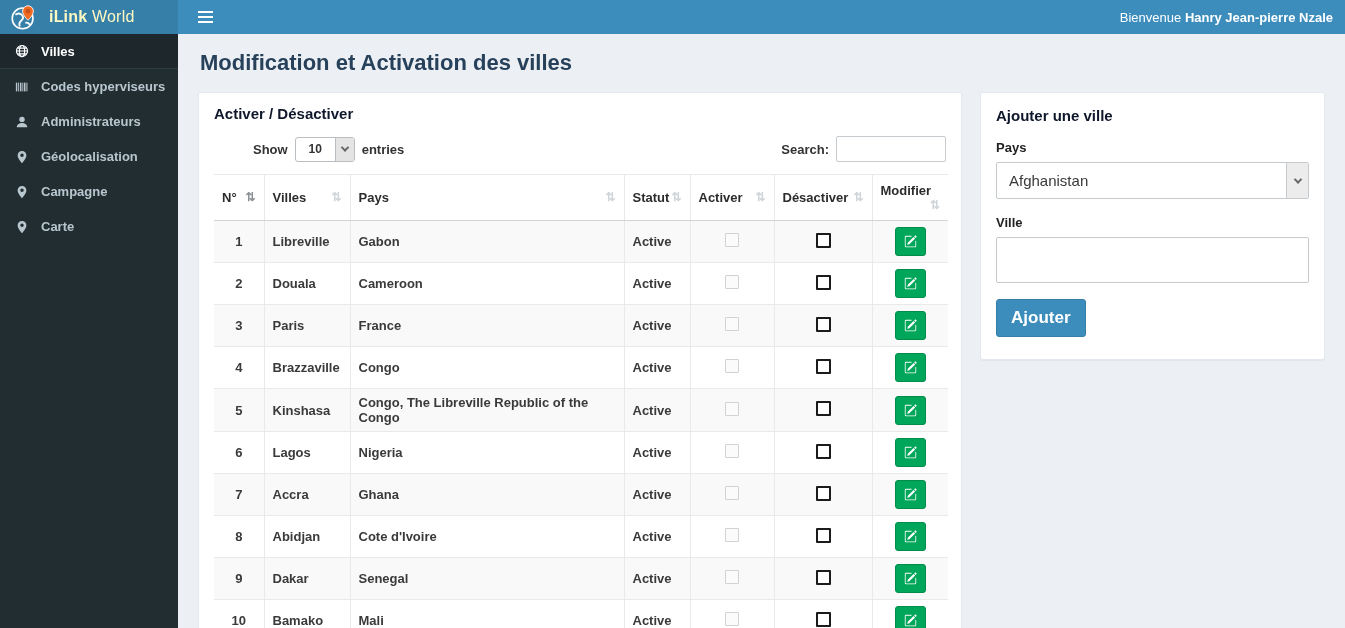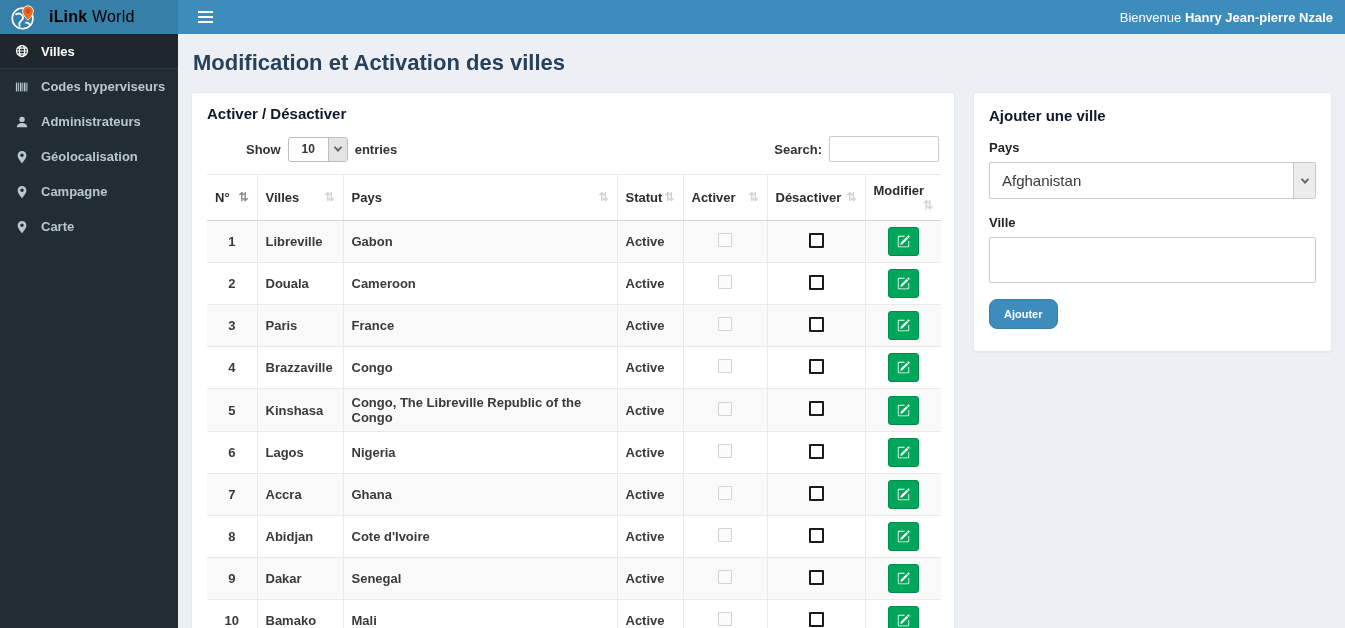--- a/index.html
+++ b/index.html
@@ -2,37 +2,37 @@
 <html><head>
 <meta charset="utf-8">
 <style>
   * { margin:0; padding:0; box-sizing:border-box; }
   html,body { width:1345px; height:628px; overflow:hidden; }
   body { font-family:"Liberation Sans", sans-serif; background:#ecf0f5; position:relative; }
 
   
   .topbar { position:absolute; top:0; left:0; right:0; height:34px; display:flex; z-index:10; }
   .logo-area { width:178px; height:34px; background:#367fa9; display:flex; align-items:center; padding-left:10px; gap:12px; flex-shrink:0; }
-  .brand { color:#000000; font-size:16px; letter-spacing:.2px; }
+  .brand { color:#fef9c3; font-size:16px; letter-spacing:.2px; }
   .brand b { font-weight:700; }
   .navbar { flex:1; background:#3c8dbc; display:flex; align-items:center; justify-content:space-between; padding:0 12px; }
   .hamburger { width:30px; height:34px; display:flex; flex-direction:column; justify-content:center; align-items:center; gap:3px; cursor:pointer; }
   .hamburger span { display:block; width:15px; height:2px; background:#fff; }
   .welcome { color:#fff; font-size:13px; }
   .welcome b { font-weight:700; }
 
   
   .sidebar { position:absolute; top:34px; left:0; bottom:0; width:178px; background:#222d32; }
   .side-item { height:35px; display:flex; align-items:center; padding-left:14px; gap:11px; color:#b8c7ce; font-size:13px; font-weight:600; cursor:pointer; }
   .side-item.active { background:#1e282c; color:#fff; border-bottom:1px solid #2c3b41; }
   .side-icon { width:16px; height:16px; display:inline-flex; align-items:center; justify-content:center; }
   .side-icon svg { width:14px; height:14px; }
 
   
-  .content { position:absolute; top:34px; left:178px; right:0; bottom:0; padding:12px 13px; overflow:hidden; }
+  .content { position:absolute; top:34px; left:178px; right:0; bottom:0; padding:12px 20px; overflow:hidden; }
   h1.page-title { font-size:22px; font-weight:600; color:#28415b; margin:4px 0 16px 2px; }
   .cols { display:flex; gap:18px; align-items:flex-start; }
 
   .panel { background:#fff; border:1px solid #e4e9ef; border-radius:3px; box-shadow:0 1px 1px rgba(0,0,0,.04); }
   .panel-title { font-size:15px; color:#0f172a; font-weight:600; }
 
   
   .table-panel { width:764px; padding:12px 15px 14px 15px; }
   .dt-controls { display:flex; justify-content:space-between; align-items:center; margin:14px 0 12px 0; font-size:13px; color:#333; font-weight:600; }
   .show-wrap { display:flex; align-items:center; gap:7px;margin-left:39px; }
@@ -59,21 +59,21 @@
   .edit-btn { background:#00a65a; border:1px solid #008d4c; border-radius:3px; width:31px; height:29px; display:inline-flex; align-items:center; justify-content:center; cursor:pointer; }
   .edit-btn svg { width:13px; height:13px; fill:#fff; }
 
   
   .add-panel { width:364px; padding:14px 15px 22px 15px; }
   .form-label { font-size:13px; font-weight:700; color:#222; margin:16px 0 7px 0; }
   .fs-big { width:100%; height:37px; border-color:#c5cace; border-radius:2px; }
   .fs-big .fs-val { justify-content:flex-start; padding-left:12px; font-size:15px; color:#3a3a3a; }
   .fs-big .fs-arrow { width:22px; background:#ececec; border-left:1px solid #c5cace; }
   .ville-input { width:100%; height:46px; border:1px solid #c5cace; border-radius:2px; padding:0 10px; font-size:15px; font-family:inherit; }
-  .submit-btn { margin-top:16px; background:#3c8dbc; border:1px solid #367fa9; color:#fff; font-weight:700; font-size:11px; padding:8px 14px; border-radius:8px; cursor:pointer; font-family:inherit; }
+  .submit-btn { margin-top:16px; background:#3c8dbc; border:1px solid #367fa9; color:#fff; font-weight:700; font-size:17px; padding:8px 14px; border-radius:3px; cursor:pointer; font-family:inherit; }
 </style>
 </head>
 <body>
 
 <div class="topbar">
   <div class="logo-area">
     <span style="display:inline-flex">
       <svg width="27" height="27" viewBox="0 0 30 30">
         <circle cx="14" cy="16" r="11.5" fill="none" stroke="#fff" stroke-width="1.8"></circle>
         <path d="M6 12 Q10 9 13 12 Q16 15 13 18 Q9 21 11 25" fill="none" stroke="#fff" stroke-width="2"></path>

